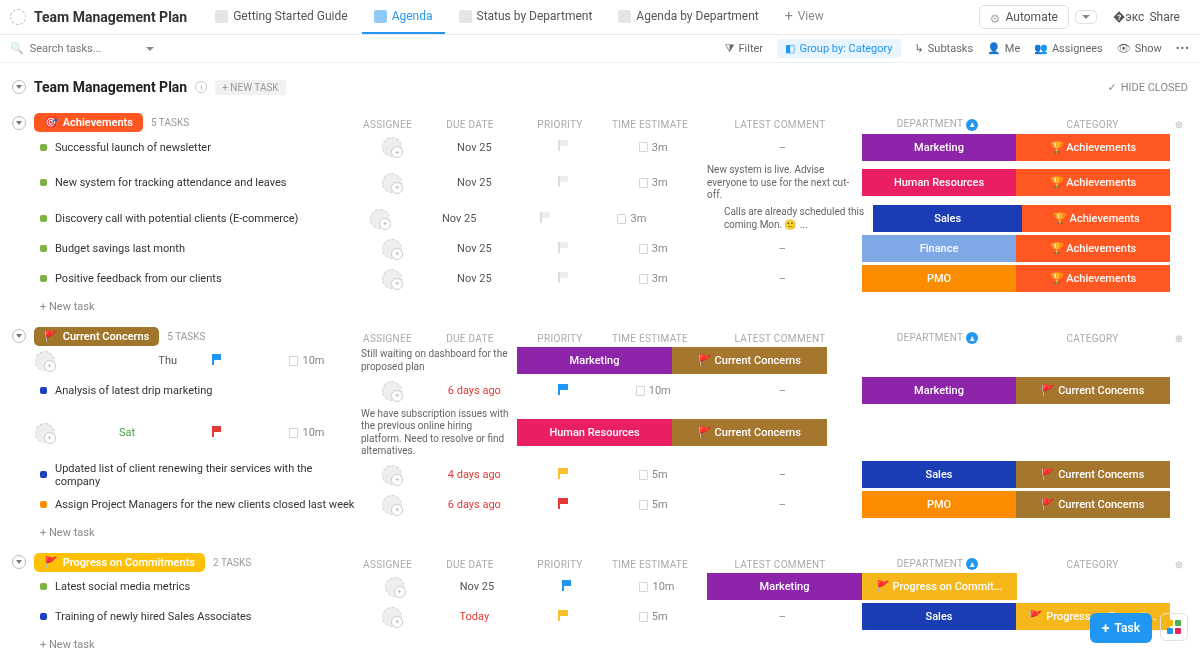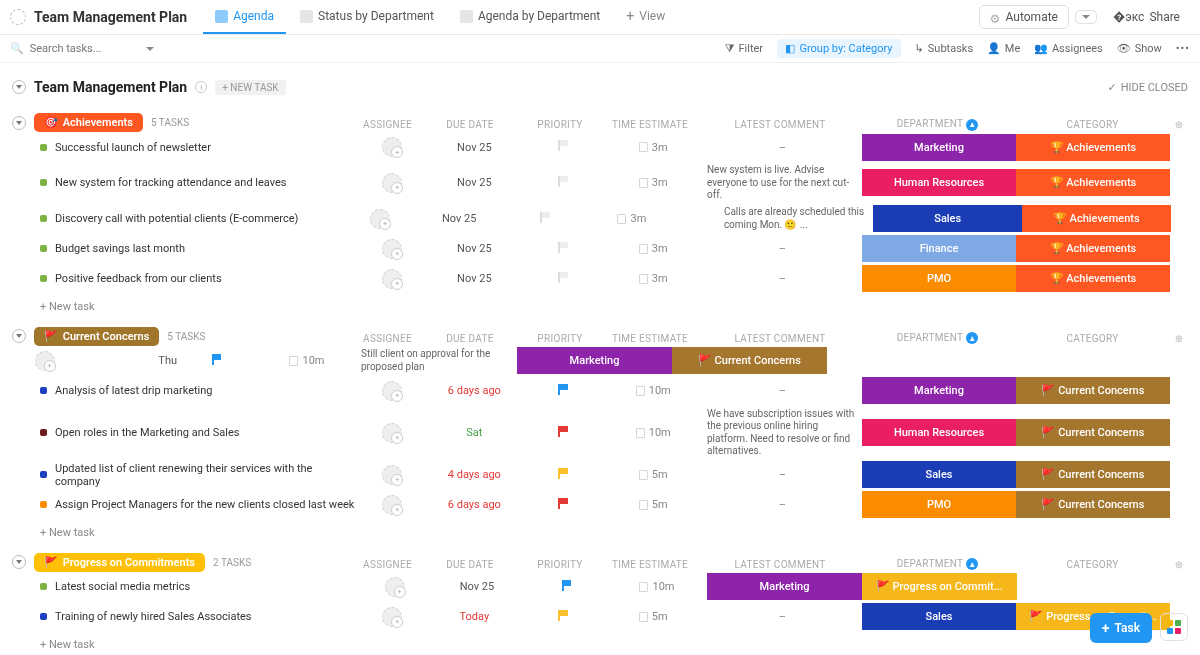--- a/index.html
+++ b/index.html
@@ -76,20 +76,24 @@
 .circle-dash{width:16px;height:16px;border:1.5px dashed #bbb;border-radius:50%;}
 .info-dot{width:12px;height:12px;border:1px solid #ccc;border-radius:50%;font-size:8px;color:#aaa;display:flex;align-items:center;justify-content:center;}
 </style>
 </head>
 <body>
 
 <div class="top-bar">
   <span class="circle-dash"></span>
   <span class="doc-title">Team Management Plan</span>
   <div class="tabs">
+    <div class="tab">
+        <span class="tab-icon"></span>
+        <span>Getting Started Guide</span>
+      </div>
     <div class="tab active">
         <span class="tab-icon"></span>
         <span>Agenda</span>
       </div>
     <div class="tab">
         <span class="tab-icon"></span>
         <span>Status by Department</span>
       </div>
     <div class="tab">
         <span class="tab-icon"></span>
@@ -304,21 +308,21 @@
       <div class="col-assign" style="display:flex;justify-content:center;">
           <span class="avatar-empty"></span>
         </div>
       <div class="col-due due" style="text-align:right;color:#555">Thu</div>
       <div class="col-prio" style="text-align:center;"><span class="flag blue"></span></div>
       <div class="col-est est-cell">
           <span class="hg"></span>
           <span>10m</span>
         </div>
       <div class="col-comment" style="display:flex;align-items:center;justify-content:center;">
-          <div class="comment">Still client on approval for the proposed plan</div>
+          <div class="comment">Still waiting on dashboard for the proposed plan</div>
         </div>
       <div class="badge" style="background:#8e24aa">Marketing</div>
       <div class="badge" style="background:#a5762e">🚩 Current Concerns</div>
       <div class="col-plus"></div>
     </div>
       <div class="task-row">
       <div class="task-title-cell">
         <span class="sq" style="background:#1e3fbf"></span>
         <span>Analysis of latest drip marketing</span>
       </div>
@@ -332,24 +336,20 @@
           <span>10m</span>
         </div>
       <div class="col-comment" style="display:flex;align-items:center;justify-content:center;">
           <span class="dash">–</span>
         </div>
       <div class="badge" style="background:#8e24aa">Marketing</div>
       <div class="badge" style="background:#a5762e">🚩 Current Concerns</div>
       <div class="col-plus"></div>
     </div>
       <div class="task-row">
-      <div class="task-title-cell">
-        <span class="sq" style="background:#6d1b1b"></span>
-        <span>Open roles in the Marketing and Sales</span>
-      </div>
       <div class="col-assign" style="display:flex;justify-content:center;">
           <span class="avatar-empty"></span>
         </div>
       <div class="col-due due" style="text-align:center;color:#43a047">Sat</div>
       <div class="col-prio" style="text-align:center;"><span class="flag red"></span></div>
       <div class="col-est est-cell">
           <span class="hg"></span>
           <span>10m</span>
         </div>
       <div class="col-comment" style="display:flex;align-items:center;justify-content:center;">

